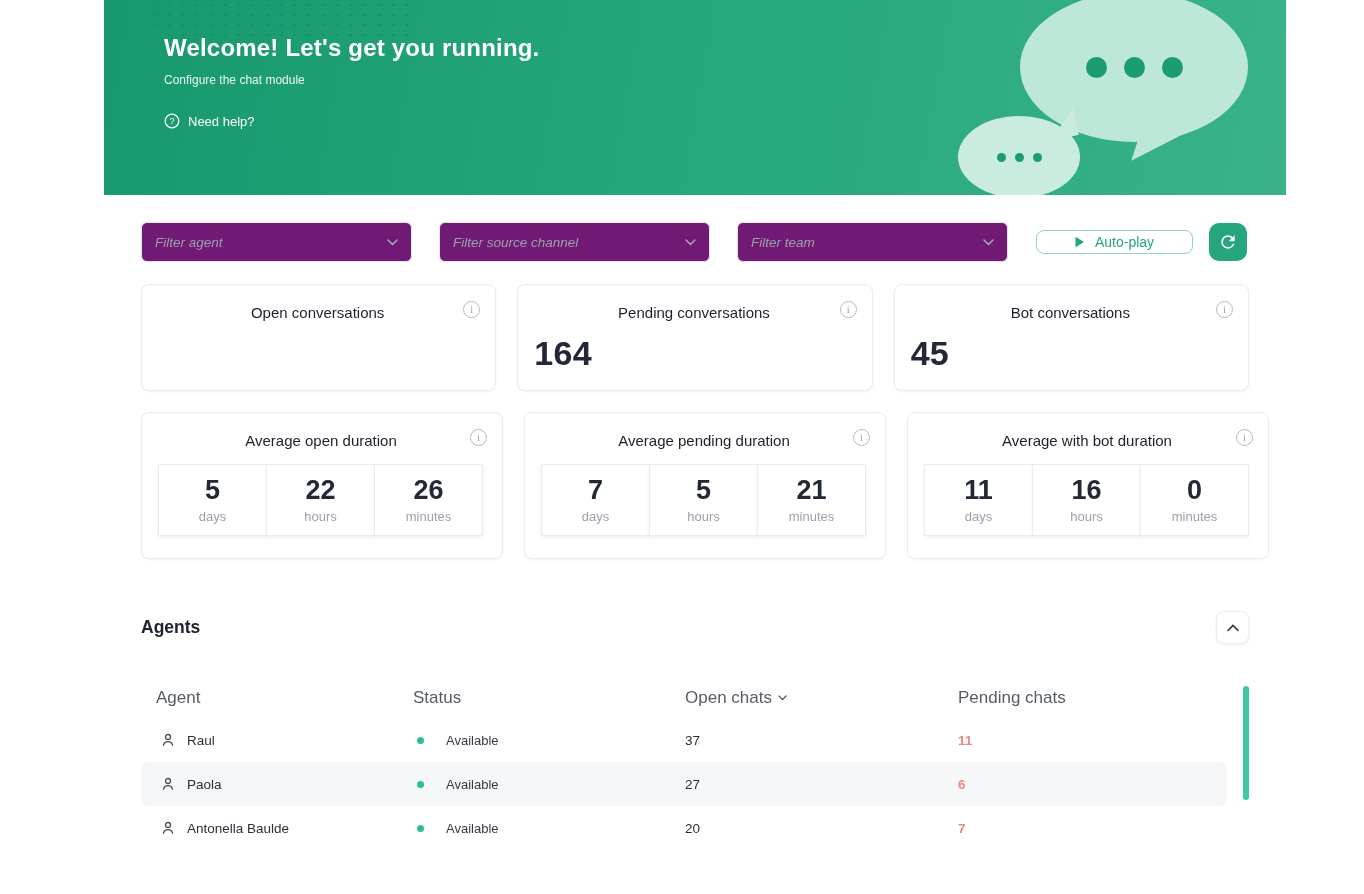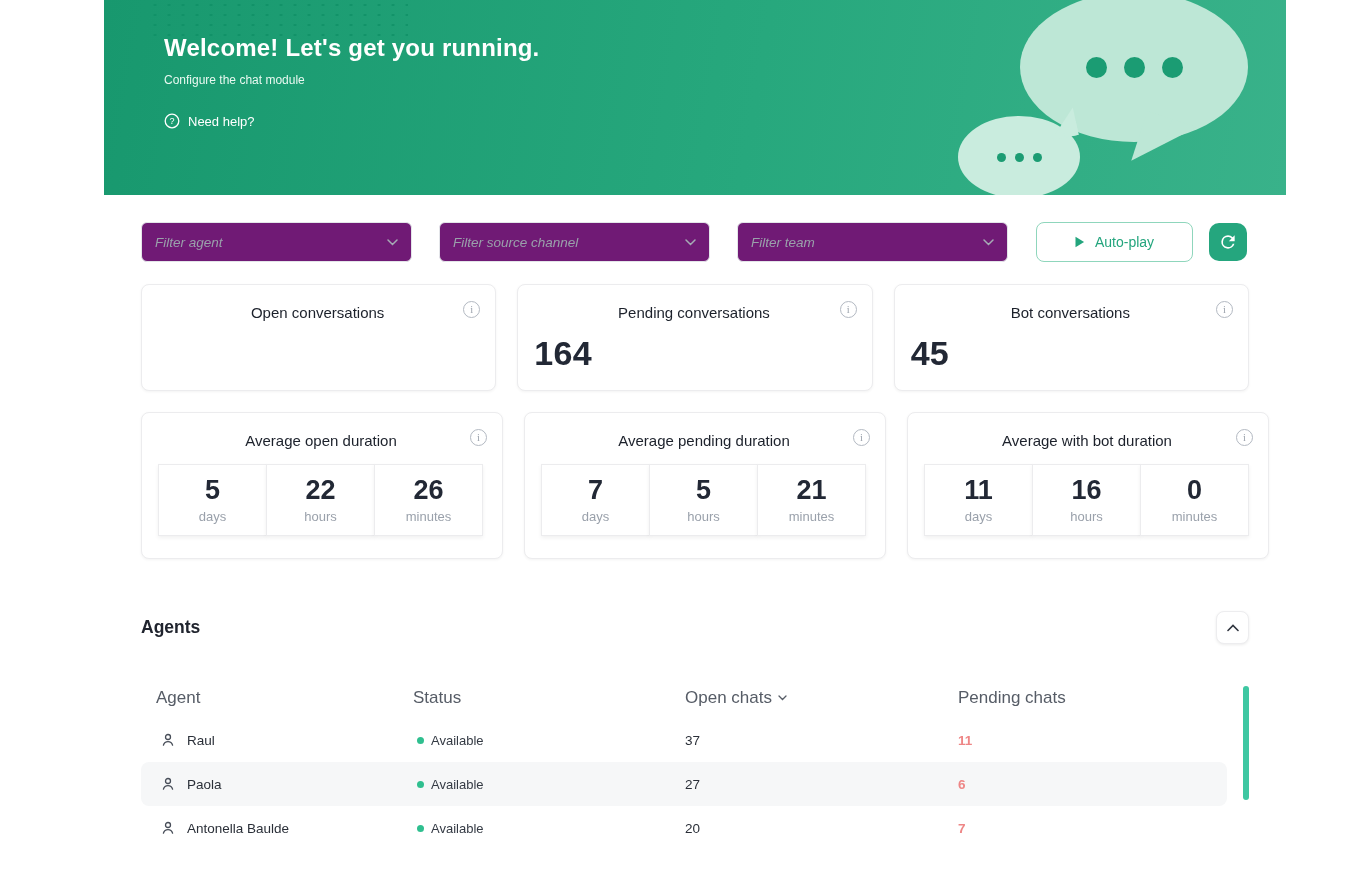--- a/index.html
+++ b/index.html
@@ -30,21 +30,21 @@
   .bubble.small .dot { width:9px; height:9px; }
 
   
   .content { margin-left:141px; width:1108px; }
 
   
   .filters { display:flex; align-items:center; margin-top:27px; height:40px; }
   .select { width:271px; height:40px; border:1px solid #e3e5e9; border-radius:6px; background:#701a75;
     display:flex; align-items:center; justify-content:space-between; padding:0 13px; cursor:pointer; margin-right:27px; }
   .select .ph { font-size:13.5px; font-style:italic; color:#9aa1ab; }
-  .btn-autoplay { margin-left:1px; width:157px; height:40px; border:1px solid #8fd6bc; border-radius:8px;
+  .btn-autoplay { margin-left:1px; width:157px; height:24px; border:1px solid #8fd6bc; border-radius:8px;
     background:#ffffff; color:#23a57d; font-size:14px; display:flex; align-items:center; justify-content:center; gap:10px; cursor:pointer; }
   .btn-refresh { margin-left:16px; width:38px; height:38px; border:none; border-radius:10px;
     background:#25a67e; display:flex; align-items:center; justify-content:center; cursor:pointer; }
 
   
   .cards-row { display:flex; gap:21px; }
   .stats-row { margin-top:22px; }
   .card { position:relative; flex:1; background:#fff; border:1px solid #ececee; border-radius:8px;
     box-shadow:0 1px 3px rgba(0,0,0,.05); padding:19px 18px 16px 16px; }
   .stats-row .card { height:107px; }
@@ -71,21 +71,21 @@
     box-shadow:0 1px 3px rgba(0,0,0,.08); display:flex; align-items:center; justify-content:center; cursor:pointer; }
 
   .table-wrap { position:relative; margin-top:40px; width:1108px; }
   .thead, .trow { display:grid; grid-template-columns:257px 272px 273px 1fr; align-items:center; padding-left:15px; width:1086px; }
   .thead { height:28px; font-size:17px; color:#565c66; }
   .thead .th { display:flex; align-items:center; gap:6px; }
   .tbody { margin-top:6px; }
   .trow { height:44px; border-radius:8px; font-size:13.5px; color:#2a2f38; }
   .trow.alt { background:#f6f7f8; }
   .cell-agent { display:flex; align-items:center; gap:11px; padding-left:4px; }
-  .cell-status { display:flex; align-items:center; gap:7px; padding-left:4px; font-size:13px; color:#343a44; }
+  .cell-status { display:flex; align-items:center; gap:22px; padding-left:4px; font-size:13px; color:#343a44; }
   .status-dot { width:7px; height:7px; border-radius:50%; background:#2fbf8f; }
   .cell-pending { font-weight:700; color:#ee8686; }
   .scrollbar { position:absolute; right:0; top:2px; width:6px; height:114px; border-radius:3px; background:#3ec7a2; cursor:pointer; }
 
   .icon { display:inline-flex; align-items:center; justify-content:center; }
 </style>
 </head>
 <body>
 
 <header class="banner">

